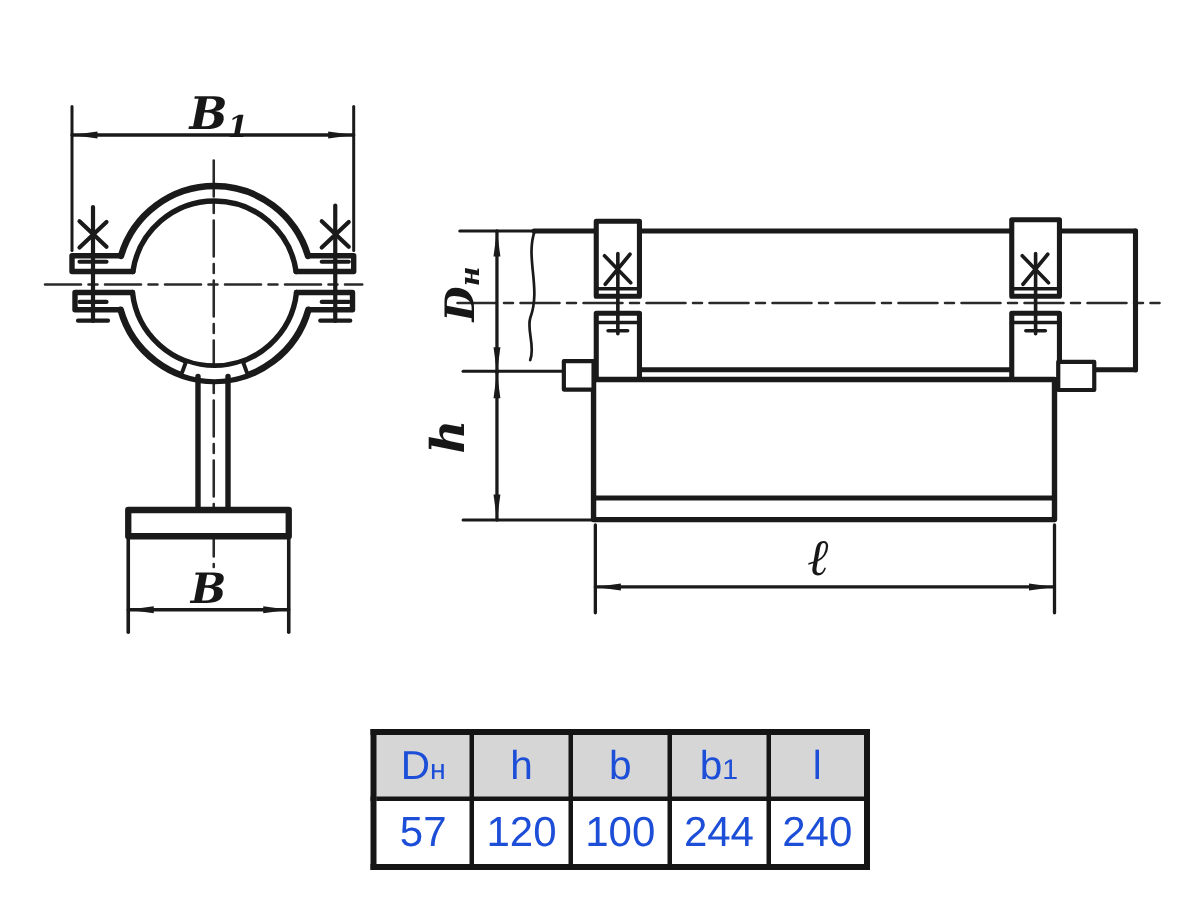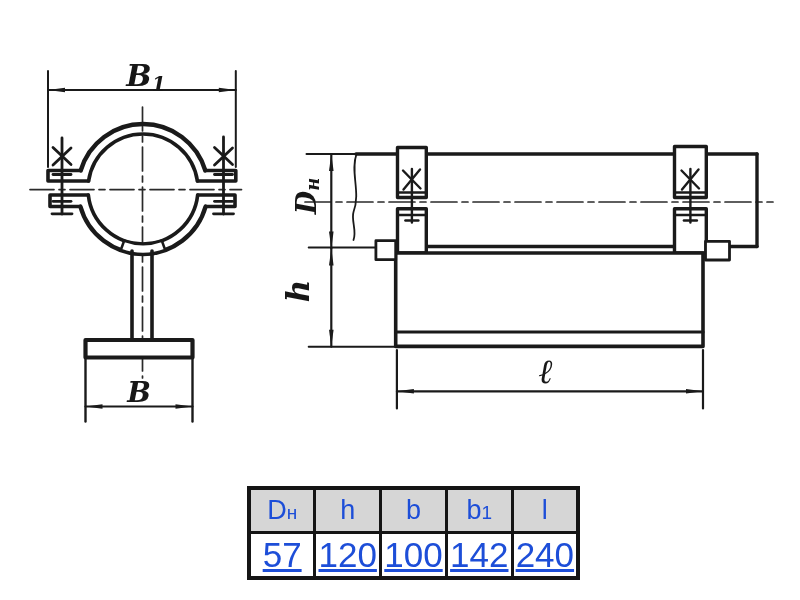--- a/index.html
+++ b/index.html
@@ -38,23 +38,22 @@
     padding: 0;
     font-weight: normal;
   }
   table.dims tr.hdr th {
     background: #d6d6d6;
     font-size: 27px;
     height: 41px;
   }
   table.dims tr.vals td {
     background: #ffffff;
-    font-size: 35px;
+    font-size: 28px;
     height: 42px;
-    text-decoration: underline;
   }
   .subsm { font-size: 19px; }
 </style>
 </head>
 <body>
 
 <div class="stage">
 
 <svg class="drawing" width="800" height="600" viewBox="0 0 800 600" stroke-linecap="round" stroke-linejoin="round">
 
@@ -196,19 +195,19 @@
     <th><span>D</span><span class="subsm">н</span></th>
     <th><span>h</span><span class="subsm"></span></th>
     <th><span>b</span><span class="subsm"></span></th>
     <th><span>b</span><span class="subsm">1</span></th>
     <th><span>l</span><span class="subsm"></span></th>
   </tr>
   <tr class="vals">
     <td>57</td>
     <td>120</td>
     <td>100</td>
-    <td>142</td>
+    <td>244</td>
     <td>240</td>
   </tr>
   </tbody>
 </table>
 
 </div>
 
 </body></html>

